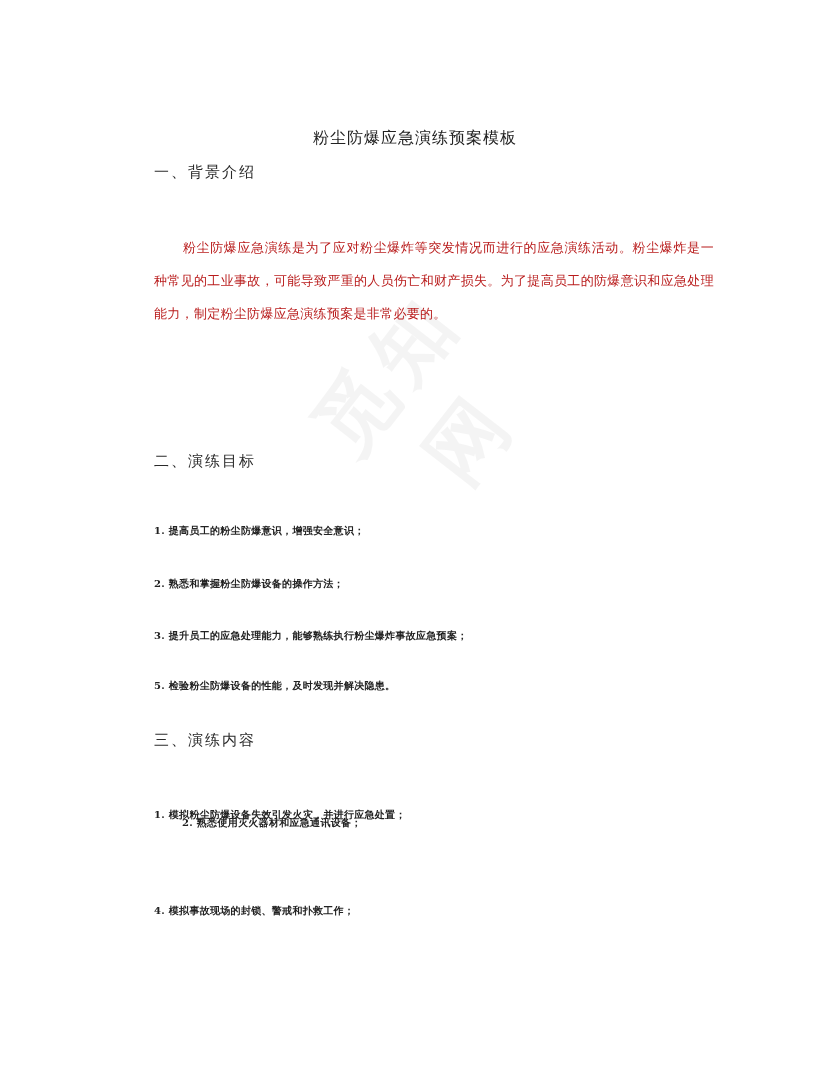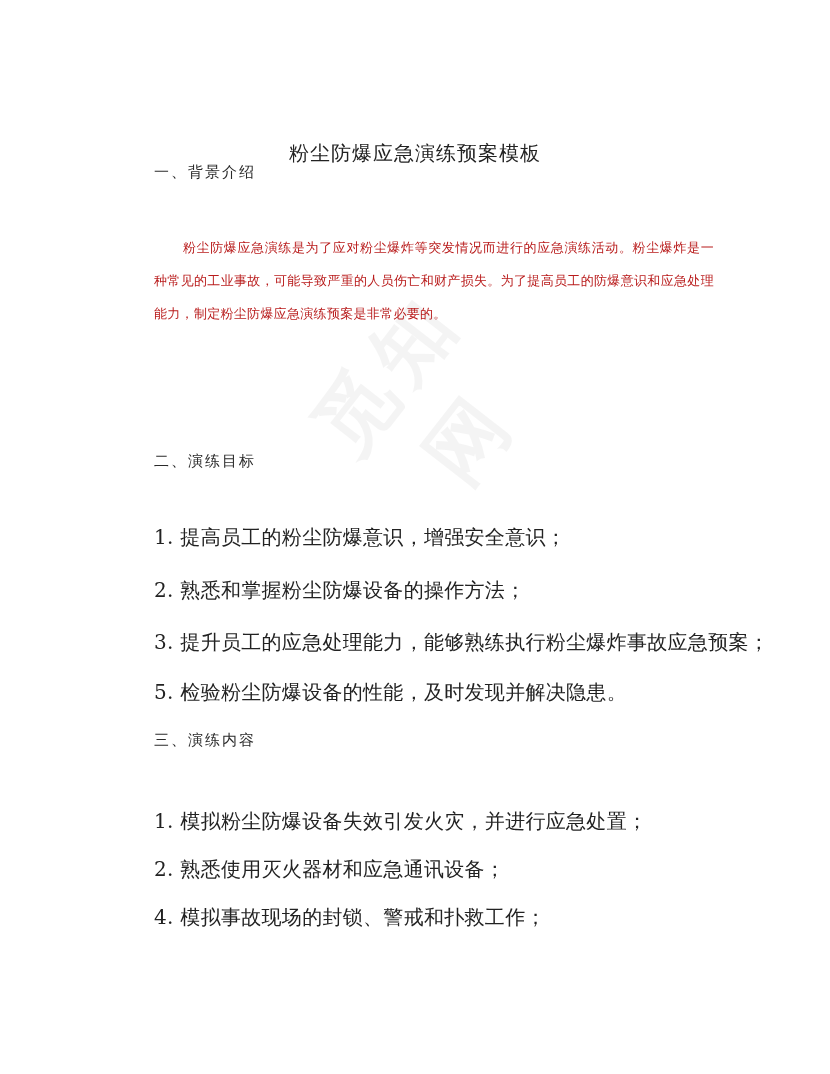--- a/index.html
+++ b/index.html
@@ -1,26 +1,26 @@
 <!DOCTYPE html>
 <html><head>
 <meta charset="utf-8">
 <style>
   html, body { margin: 0; padding: 0; background: #ffffff; }
   body { width: 830px; height: 1074px; position: relative; overflow: hidden;
          font-family: "DejaVu Serif", "Liberation Serif", serif; color: #1a1a1a; }
   .page { position: absolute; left: 0; top: 0; width: 830px; height: 1074px; }
-  .title { position: absolute; top: 140px; left: 0; width: 830px; text-align: center;
-           font-size: 20px; color: #222; letter-spacing: 1px;
+  .title { position: absolute; top: 128px; left: 0; width: 830px; text-align: center;
+           font-size: 16px; color: #222; letter-spacing: 1px;
            font-family: "DejaVu Sans", "Liberation Sans", sans-serif; }
   .h2 { position: absolute; left: 154px; font-size: 15px; color: #2a2a2a; letter-spacing: 2px;
         font-family: "DejaVu Sans", "Liberation Sans", sans-serif; }
   .para { position: absolute; left: 154px; width: 560px; font-size: 13px; line-height: 33px;
           text-indent: 29px; text-align: justify; color: #b91c1c; letter-spacing: 0.3px; }
-  .item { position: absolute; left: 154px; font-size: 20px; color: #222; letter-spacing: 0.3px; }
+  .item { position: absolute; left: 154px; font-size: 10px; color: #222; letter-spacing: 0.3px; font-weight: bold; }
   .watermark { position: absolute; left: 300px; top: 300px; width: 260px; text-align: center;
                font-size: 78px; font-weight: bold; color: rgba(0,0,0,0.045);
                transform: rotate(-52deg); transform-origin: center center;
                letter-spacing: 12px; pointer-events: none;
                font-family: "DejaVu Sans", "Liberation Sans", sans-serif; }
 </style>
 </head>
 <body>
 
 <div class="page">
@@ -36,16 +36,16 @@
   <div class="h2" style="top:452px;">二、演练目标</div>
 
   <div class="item" style="top:524px;">1. 提高员工的粉尘防爆意识，增强安全意识；</div>
   <div class="item" style="top:577px;">2. 熟悉和掌握粉尘防爆设备的操作方法；</div>
   <div class="item" style="top:629px;">3. 提升员工的应急处理能力，能够熟练执行粉尘爆炸事故应急预案；</div>
   <div class="item" style="top:679px;">5. 检验粉尘防爆设备的性能，及时发现并解决隐患。</div>
 
   <div class="h2" style="top:731px;">三、演练内容</div>
 
   <div class="item" style="top:808px;">1. 模拟粉尘防爆设备失效引发火灾，并进行应急处置；</div>
-  <div class="item" style="top:856px;">2. 熟悉使用灭火器材和应急通讯设备；</div>
+  <div class="item" style="top:816px;margin-left:28px;">2. 熟悉使用灭火器材和应急通讯设备；</div>
   <div class="item" style="top:904px;">4. 模拟事故现场的封锁、警戒和扑救工作；</div>
 
 </div>
 
 </body></html>

